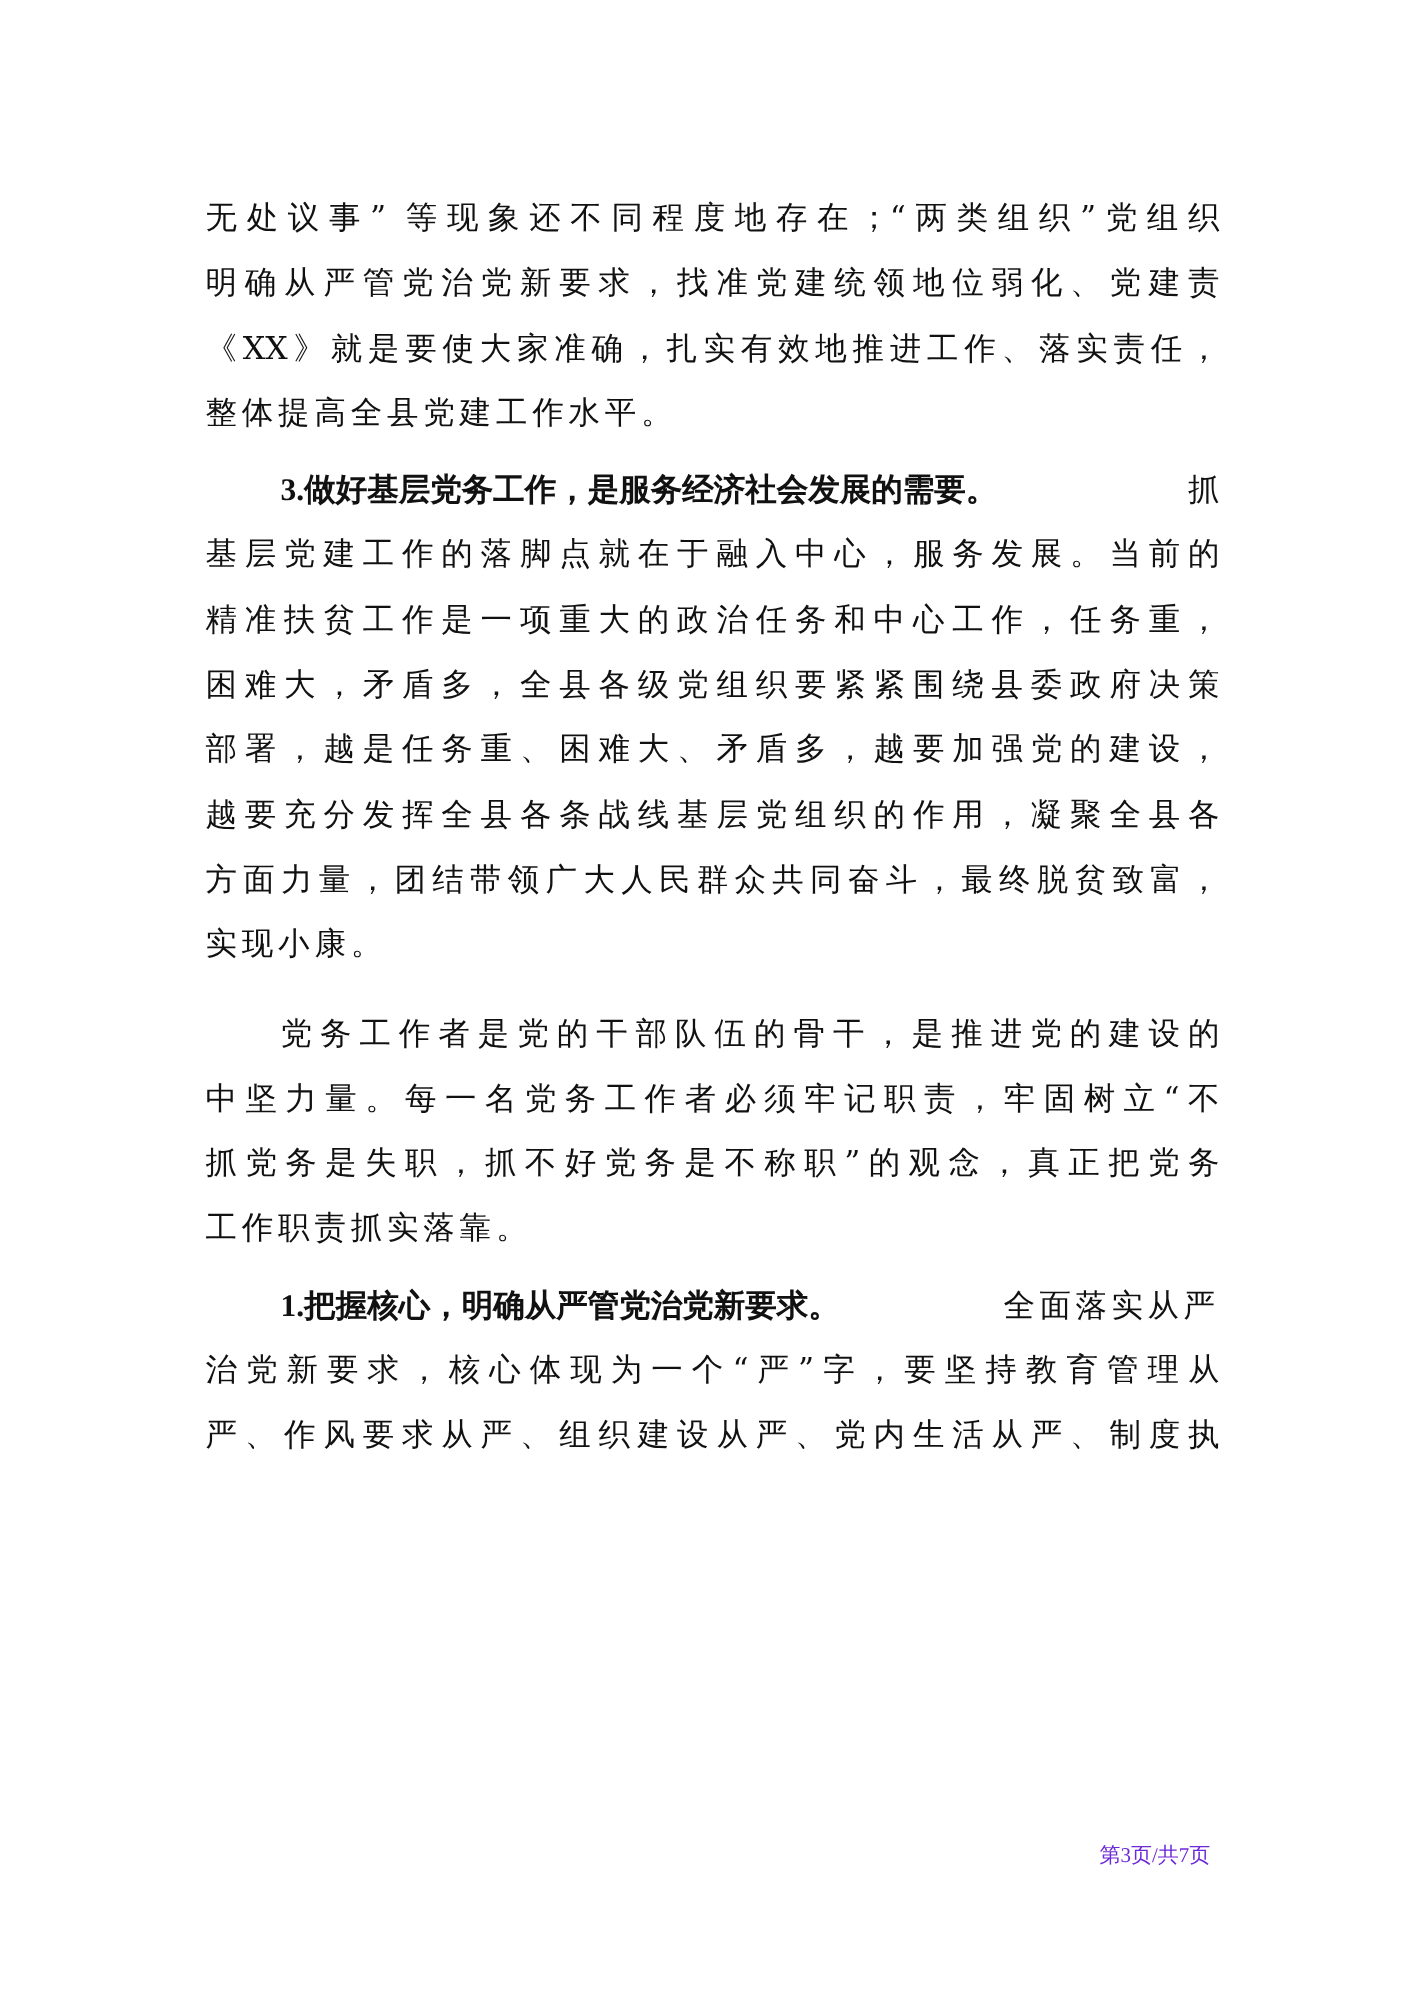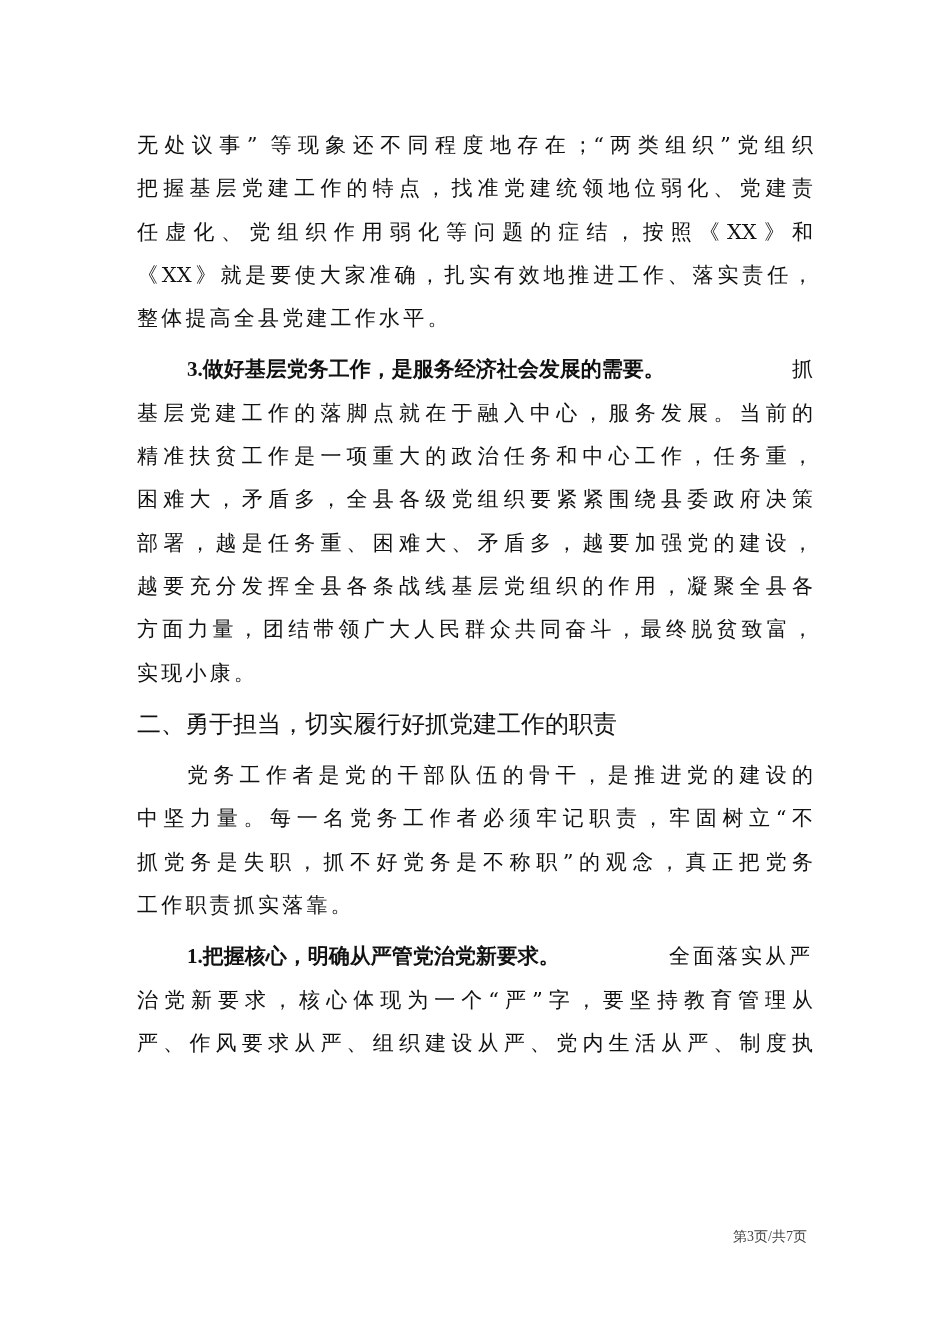--- a/index.html
+++ b/index.html
@@ -7,31 +7,30 @@
          font-family: "DejaVu Serif", "Liberation Serif", serif; color: #111; }
   .page { position: absolute; left: 137px; top: 124px; width: 676px; }
   .line { height: 43.3px; line-height: 43.3px; font-size: 21px; white-space: nowrap;
           letter-spacing: 3.2px; }
   .just { text-align: justify; text-align-last: justify; letter-spacing: 0; }
   .indent { padding-left: 50px; }
   .bold { font-family: Liberation Serif, serif; font-weight: bold; letter-spacing: 0; }
   .heading { font-family: "DejaVu Sans", "Liberation Sans", sans-serif; font-size: 24px; letter-spacing: 0; }
   .gap { height: 8px; }
   .footer { position: absolute; left: 733px; top: 1228px; font-size: 14px;
-            font-family: "Liberation Serif", "DejaVu Serif", serif; color: #404040; }
+            font-family: "Liberation Serif", "DejaVu Serif", serif; color: #6d28d9; }
 </style>
 </head>
 <body>
 
 <div class="page">
 
   <div>
     <div class="line just">无处议事” 等现象还不同程度地存在；“两类组织”党组织</div>
-    <div class="line just">把握基层党建工作的特点，找准党建统领地位弱化、党建责</div>
-    <div class="line just">任虚化、党组织作用弱化等问题的症结，按照《XX》和</div>
+    <div class="line just">明确从严管党治党新要求，找准党建统领地位弱化、党建责</div>
     <div class="line just">《XX》就是要使大家准确，扎实有效地推进工作、落实责任，</div>
     <div class="line">整体提高全县党建工作水平。</div>
   </div>
 
   <div class="gap"></div>
 
   <div>
     <div class="line indent" style="letter-spacing:0;">
       <span class="bold">3.做好基层党务工作，是服务经济社会发展的需要。</span><span style="float:right;">抓</span>
     </div>
@@ -39,21 +38,20 @@
     <div class="line just">精准扶贫工作是一项重大的政治任务和中心工作，任务重，</div>
     <div class="line just">困难大，矛盾多，全县各级党组织要紧紧围绕县委政府决策</div>
     <div class="line just">部署，越是任务重、困难大、矛盾多，越要加强党的建设，</div>
     <div class="line just">越要充分发挥全县各条战线基层党组织的作用，凝聚全县各</div>
     <div class="line just">方面力量，团结带领广大人民群众共同奋斗，最终脱贫致富，</div>
     <div class="line">实现小康。</div>
   </div>
 
   <div class="gap"></div>
 
-  <div class="line heading">二、勇于担当，切实履行好抓党建工作的职责</div>
 
   <div class="gap"></div>
 
   <div>
     <div class="line just indent">党务工作者是党的干部队伍的骨干，是推进党的建设的</div>
     <div class="line just">中坚力量。每一名党务工作者必须牢记职责，牢固树立“不</div>
     <div class="line just">抓党务是失职，抓不好党务是不称职”的观念，真正把党务</div>
     <div class="line">工作职责抓实落靠。</div>
   </div>
 

